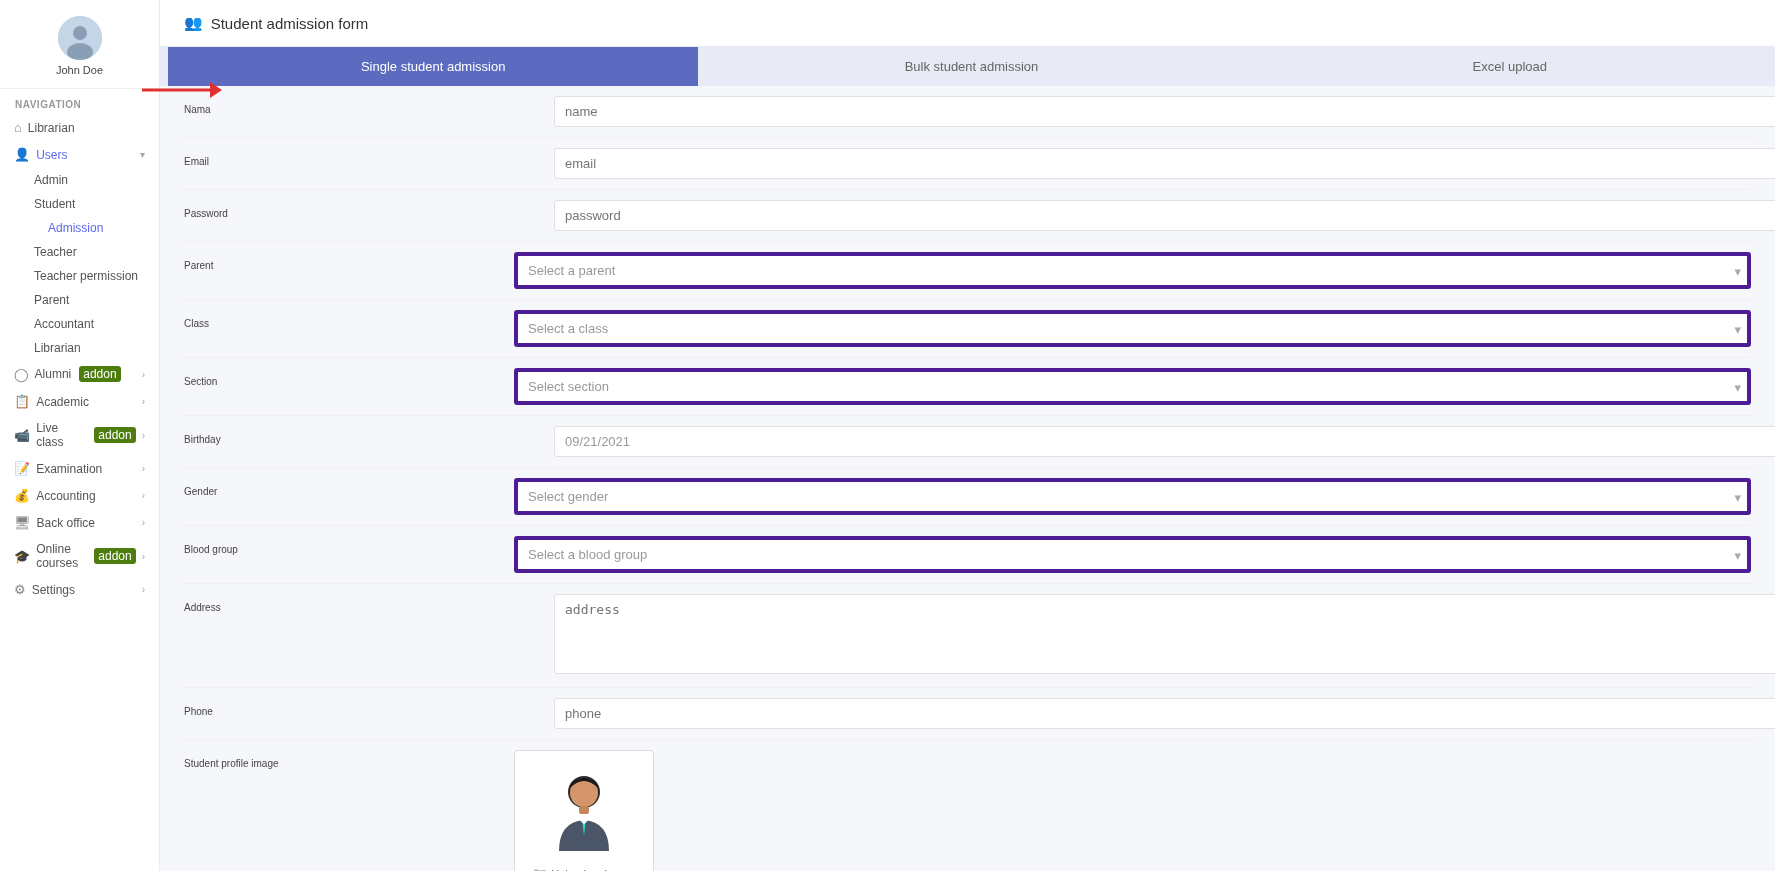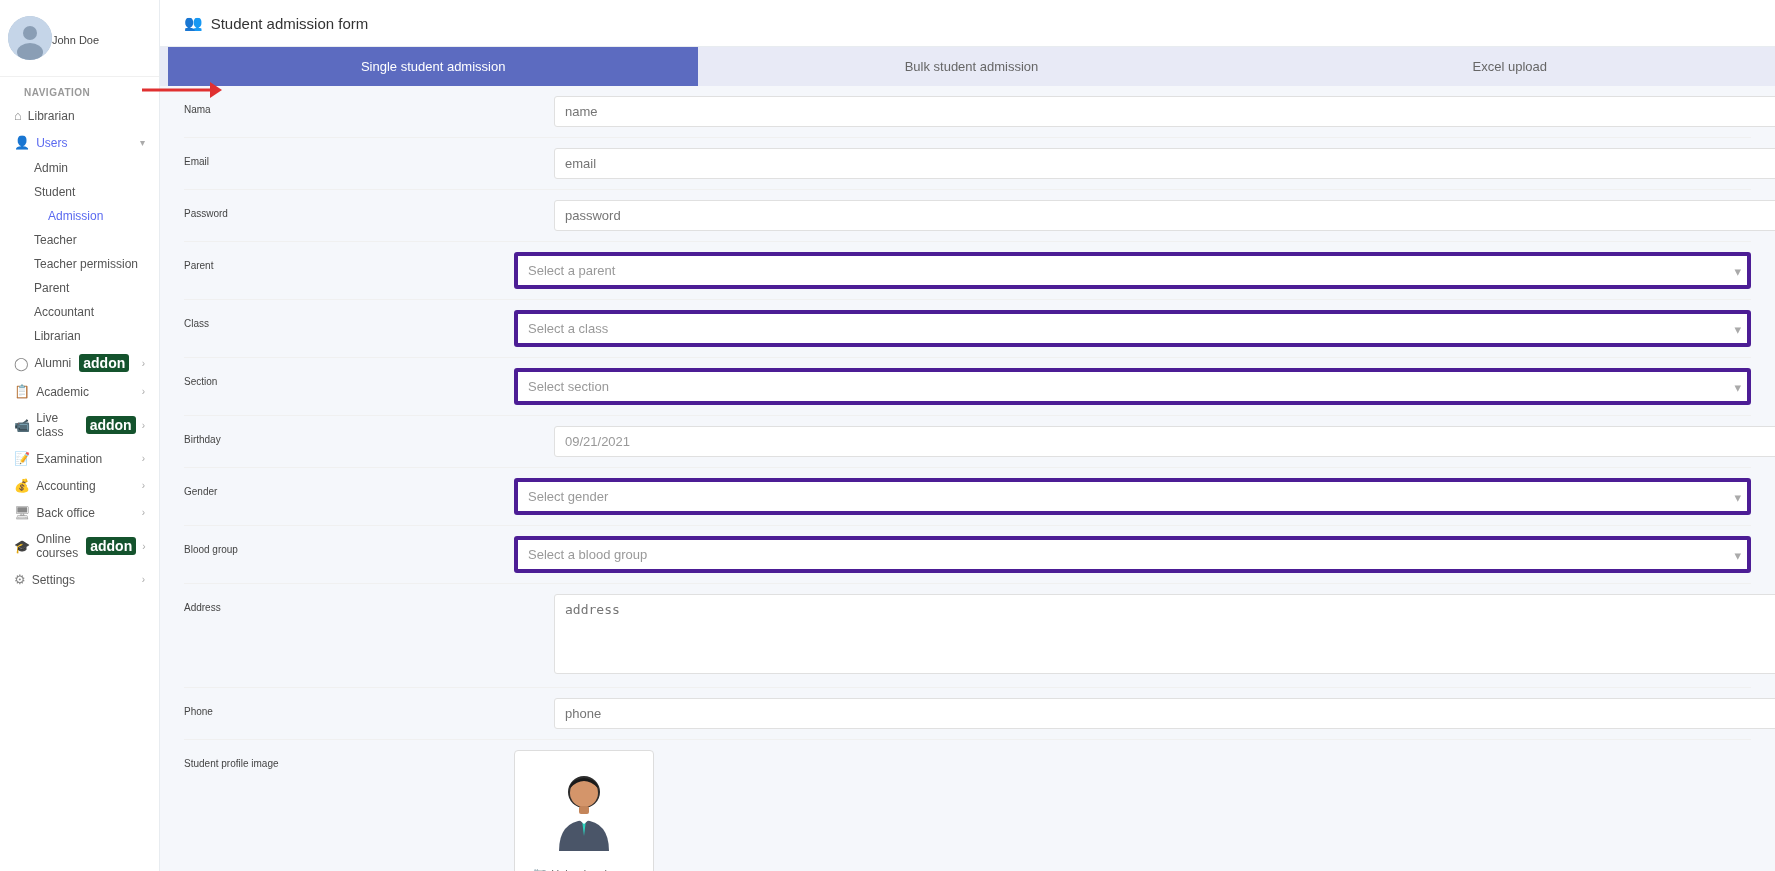--- a/index.html
+++ b/index.html
@@ -10,56 +10,57 @@
       width: 160px;
       background: #fff;
       border-right: 1px solid #e8ecf0;
       display: flex;
       flex-direction: column;
       height: 100%;
       flex-shrink: 0;
     }
     .sidebar-profile {
       display: flex;
+      flex-direction: column;
       align-items: center;
       padding: 16px 8px 12px;
       border-bottom: 1px solid #f0f0f0;
     }
     .avatar-circle {
       width: 44px; height: 44px;
       border-radius: 50%;
       background: #b0c4d8;
       display: flex; align-items: center; justify-content: center;
       overflow: hidden;
       margin-bottom: 4px;
     }
     .avatar-circle svg { width: 44px; height: 44px; }
     .sidebar-username { font-size: 11px; color: #444; font-weight: 500; }
 
     .sidebar-nav-label {
       font-size: 10px; color: #999; font-weight: 600;
-      padding: 10px 24px 4px;
+      padding: 10px 15px 4px;
       letter-spacing: 0.5px;
     }
 
     .nav-item {
       display: flex; align-items: center;
       padding: 6px 14px;
       cursor: pointer;
       color: #555;
       font-size: 12px;
       gap: 6px;
     }
     .nav-item.active { color: #5b6af0; }
     .nav-item .nav-icon { font-size: 13px; color: #888; flex-shrink: 0; }
     .nav-item.active .nav-icon { color: #5b6af0; }
     .nav-item .chevron { margin-left: auto; font-size: 10px; color: #aaa; }
     .nav-badge {
-      font-size: 14px; background: #14532d; color: #fff;
-      border-radius: 3px; padding: 1px 4px; margin-left: 2px; font-weight: bold;
+      font-size: 12px; background: #4d7c0f; color: #fff;
+      border-radius: 3px; padding: 1px 4px; margin-left: 2px;
     }
 
     .sub-nav-item {
       padding: 5px 14px 5px 34px;
       font-size: 12px;
       color: #555;
       cursor: pointer;
     }
     .sub-nav-item.active { color: #5b6af0; font-weight: 500; padding-left: 48px; }
 

